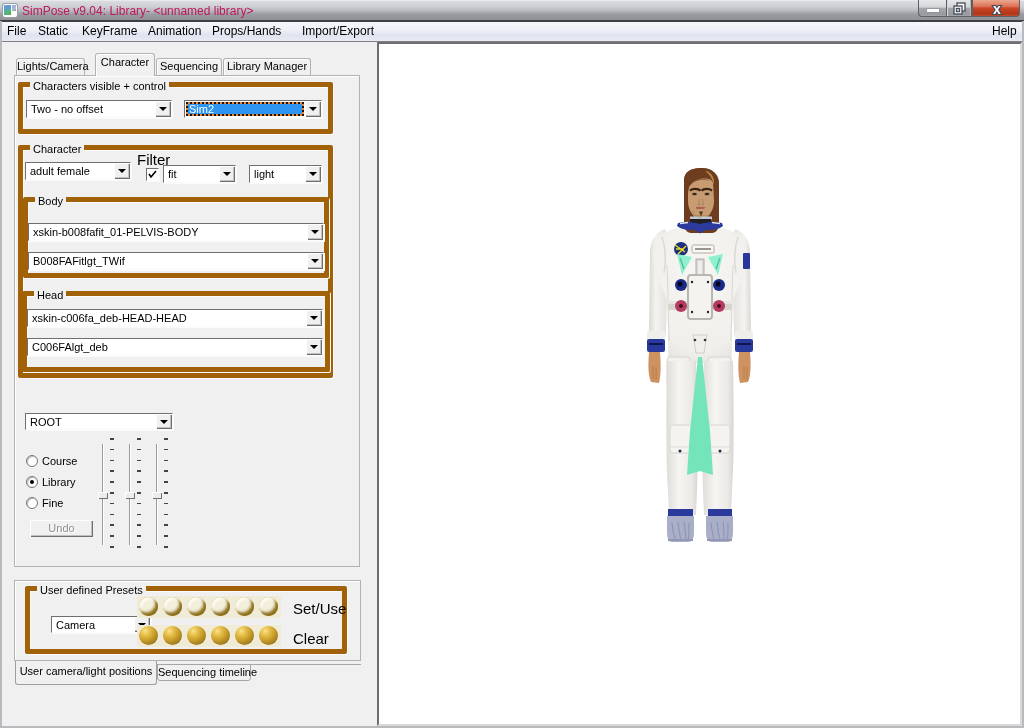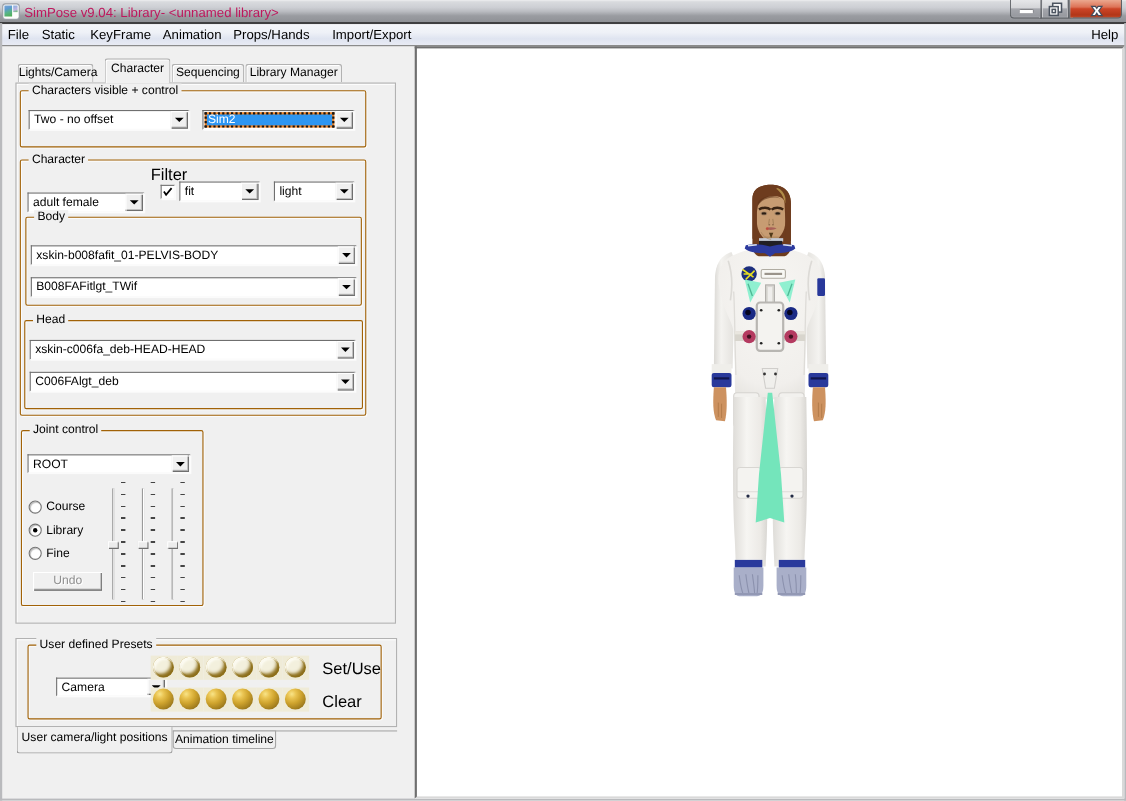--- a/index.html
+++ b/index.html
@@ -25,21 +25,21 @@
 
 #canvas{left:377px;top:42px;width:645px;height:684px;background:#fff;border:2px solid #6f6f6f;border-right-color:#d9d9d9;border-bottom-color:#d9d9d9}
 
 #eleft{left:0;top:21px;width:2px;height:707px;background:#b9babd}
 #eright{left:1022px;top:21px;width:2px;height:707px;background:#b9babd}
 #ebot{left:0;top:726px;width:1024px;height:2px;background:#b9babd}
 
 .tab{background:#f0f0f0;border:1px solid #b2b2b2;border-bottom:none;border-radius:3px 3px 0 0;font-size:11px;color:#000;text-align:center;box-shadow:inset 1px 1px 0 #fff;white-space:nowrap}
 .page{background:#f0f0f0;border:1px solid #b2b2b2;box-shadow:inset 1px 1px 0 #fff}
 
-.gb{border:1px solid #a16207;border-radius:2px;box-shadow:1px 1px 0 #fbfbfb,inset 1px 1px 0 #fbfbfb}
+.gb{border:5px solid #a16207;border-radius:2px;box-shadow:1px 1px 0 #fbfbfb,inset 1px 1px 0 #fbfbfb}
 .gb>b{position:absolute;top:-7px;left:7px;background:#f0f0f0;padding:0 3px;font-weight:normal;font-size:11px;white-space:nowrap;line-height:13px}
 
 .cb{background:#fff;border:1px solid #6f6f6f;border-right-color:#fbfbfb;border-bottom-color:#fbfbfb;box-shadow:1px 1px 0 #fbfbfb;font-size:11px;color:#000}
 .cb>i{font-style:normal;position:absolute;left:4px;top:2px;white-space:nowrap}
 .cbtn{position:absolute;right:0px;top:0px;bottom:0px;width:16px;background:#f0f0f0;box-shadow:inset 1px 1px 0 #ffffff,inset -1px -1px 0 #6f6f6f,inset -2px -2px 0 #c0c0c0}
 .cbtn>u{position:absolute;left:50%;top:50%;margin:-2px 0 0 -4px;width:0;height:0;border:4px solid transparent;border-top:4px solid #000;border-bottom:none}
 
 #sim2sel{position:absolute;left:1px;top:1px;right:17px;bottom:1px;background:#ee8327}
 #sim2sel .blue{position:absolute;inset:2px;background:#2e96f2}
 #sim2sel .dots{position:absolute;inset:0;border:2px dotted #141414}
@@ -128,21 +128,21 @@
       </div>
     <span class="cbtn">
         <u></u>
       </span>
     </div>
 
   <div class="abs gb" style="left:18px;top:145px;width:315px;height:233px">
       <b>Character</b>
     </div>
   <div class="abs small" style="left:137px;top:151px">Filter</div>
-  <div class="abs cb" style="left:25px;top:175px;width:106px;height:18px">
+  <div class="abs cb" style="left:25px;top:162px;width:106px;height:18px">
       <i>adult female</i>
       <span class="cbtn">
         <u></u>
       </span>
     </div>
   <div class="abs" id="fchk" style="left:146px;top:168px">
     <svg width="11" height="11" style="position:absolute;left:0;top:0">
         <path d="M2,5 L4,8 L9,2" fill="none" stroke="#000" stroke-width="1.6"></path>
       </svg>
   </div>
@@ -184,23 +184,20 @@
         <u></u>
       </span>
     </div>
   <div class="abs cb" style="left:27px;top:338px;width:296px;height:18px">
       <i>C006FAlgt_deb</i>
       <span class="cbtn">
         <u></u>
       </span>
     </div>
 
-  <div class="abs gb" style="left:19px;top:391px;width:166px;height:160px">
-      <b>Joint control</b>
-    </div>
   <div class="abs cb" style="left:25px;top:413px;width:148px;height:17px">
       <i>ROOT</i>
       <span class="cbtn">
         <u></u>
       </span>
     </div>
   <div class="abs rad" style="left:26px;top:455px"></div>
     <div class="abs rlab" style="left:42px;top:455px">Course</div>
   <div class="abs rad" style="left:26px;top:476px">
       <s></s>
@@ -268,21 +265,21 @@
       </div>
       <div class="ptile" style="position: absolute; left: 120px; top: 0px;">
         <div class="pcirc gold"></div>
       </div>
     </div>
   <div class="abs small" style="left:293px;top:600px;z-index:3">Set/Use</div>
   <div class="abs small" style="left:293px;top:630px;z-index:3">Clear</div>
 
   <div class="abs" style="left:157px;top:664px;width:204px;height:1px;background:#a8a8a8"></div>
   <div class="abs" style="left:15px;top:661px;width:142px;height:24px;background:#f0f0f0;border:1px solid #9e9e9e;border-top:none;border-radius:0 0 3px 3px;font-size:11px;text-align:center;line-height:21px;white-space:nowrap;z-index:2">User camera/light positions</div>
-  <div class="abs" style="left:157px;top:664px;width:94px;height:17px;background:#f0f0f0;border:1px solid #a5a5a5;border-radius:0 0 3px 3px;font-size:11px;text-align:center;line-height:14px;white-space:nowrap">Animation timeline</div>
+  <div class="abs" style="left:157px;top:664px;width:94px;height:17px;background:#f0f0f0;border:1px solid #a5a5a5;border-radius:0 0 3px 3px;font-size:11px;text-align:center;line-height:14px;white-space:nowrap">Sequencing timeline</div>
 
   <svg class="abs" id="fig" style="left:640px;top:161px" width="130" height="390" viewBox="0 0 130 390">
     <defs>
       <linearGradient id="armL" x1="0" y1="0" x2="1" y2="0">
         <stop offset="0" stop-color="#dbd9d5"></stop>
           <stop offset="0.35" stop-color="#f4f3f0"></stop>
           <stop offset="1" stop-color="#e3e1dd"></stop>
       </linearGradient>
       <linearGradient id="armR" x1="0" y1="0" x2="1" y2="0">
         <stop offset="0" stop-color="#e3e1dd"></stop>

